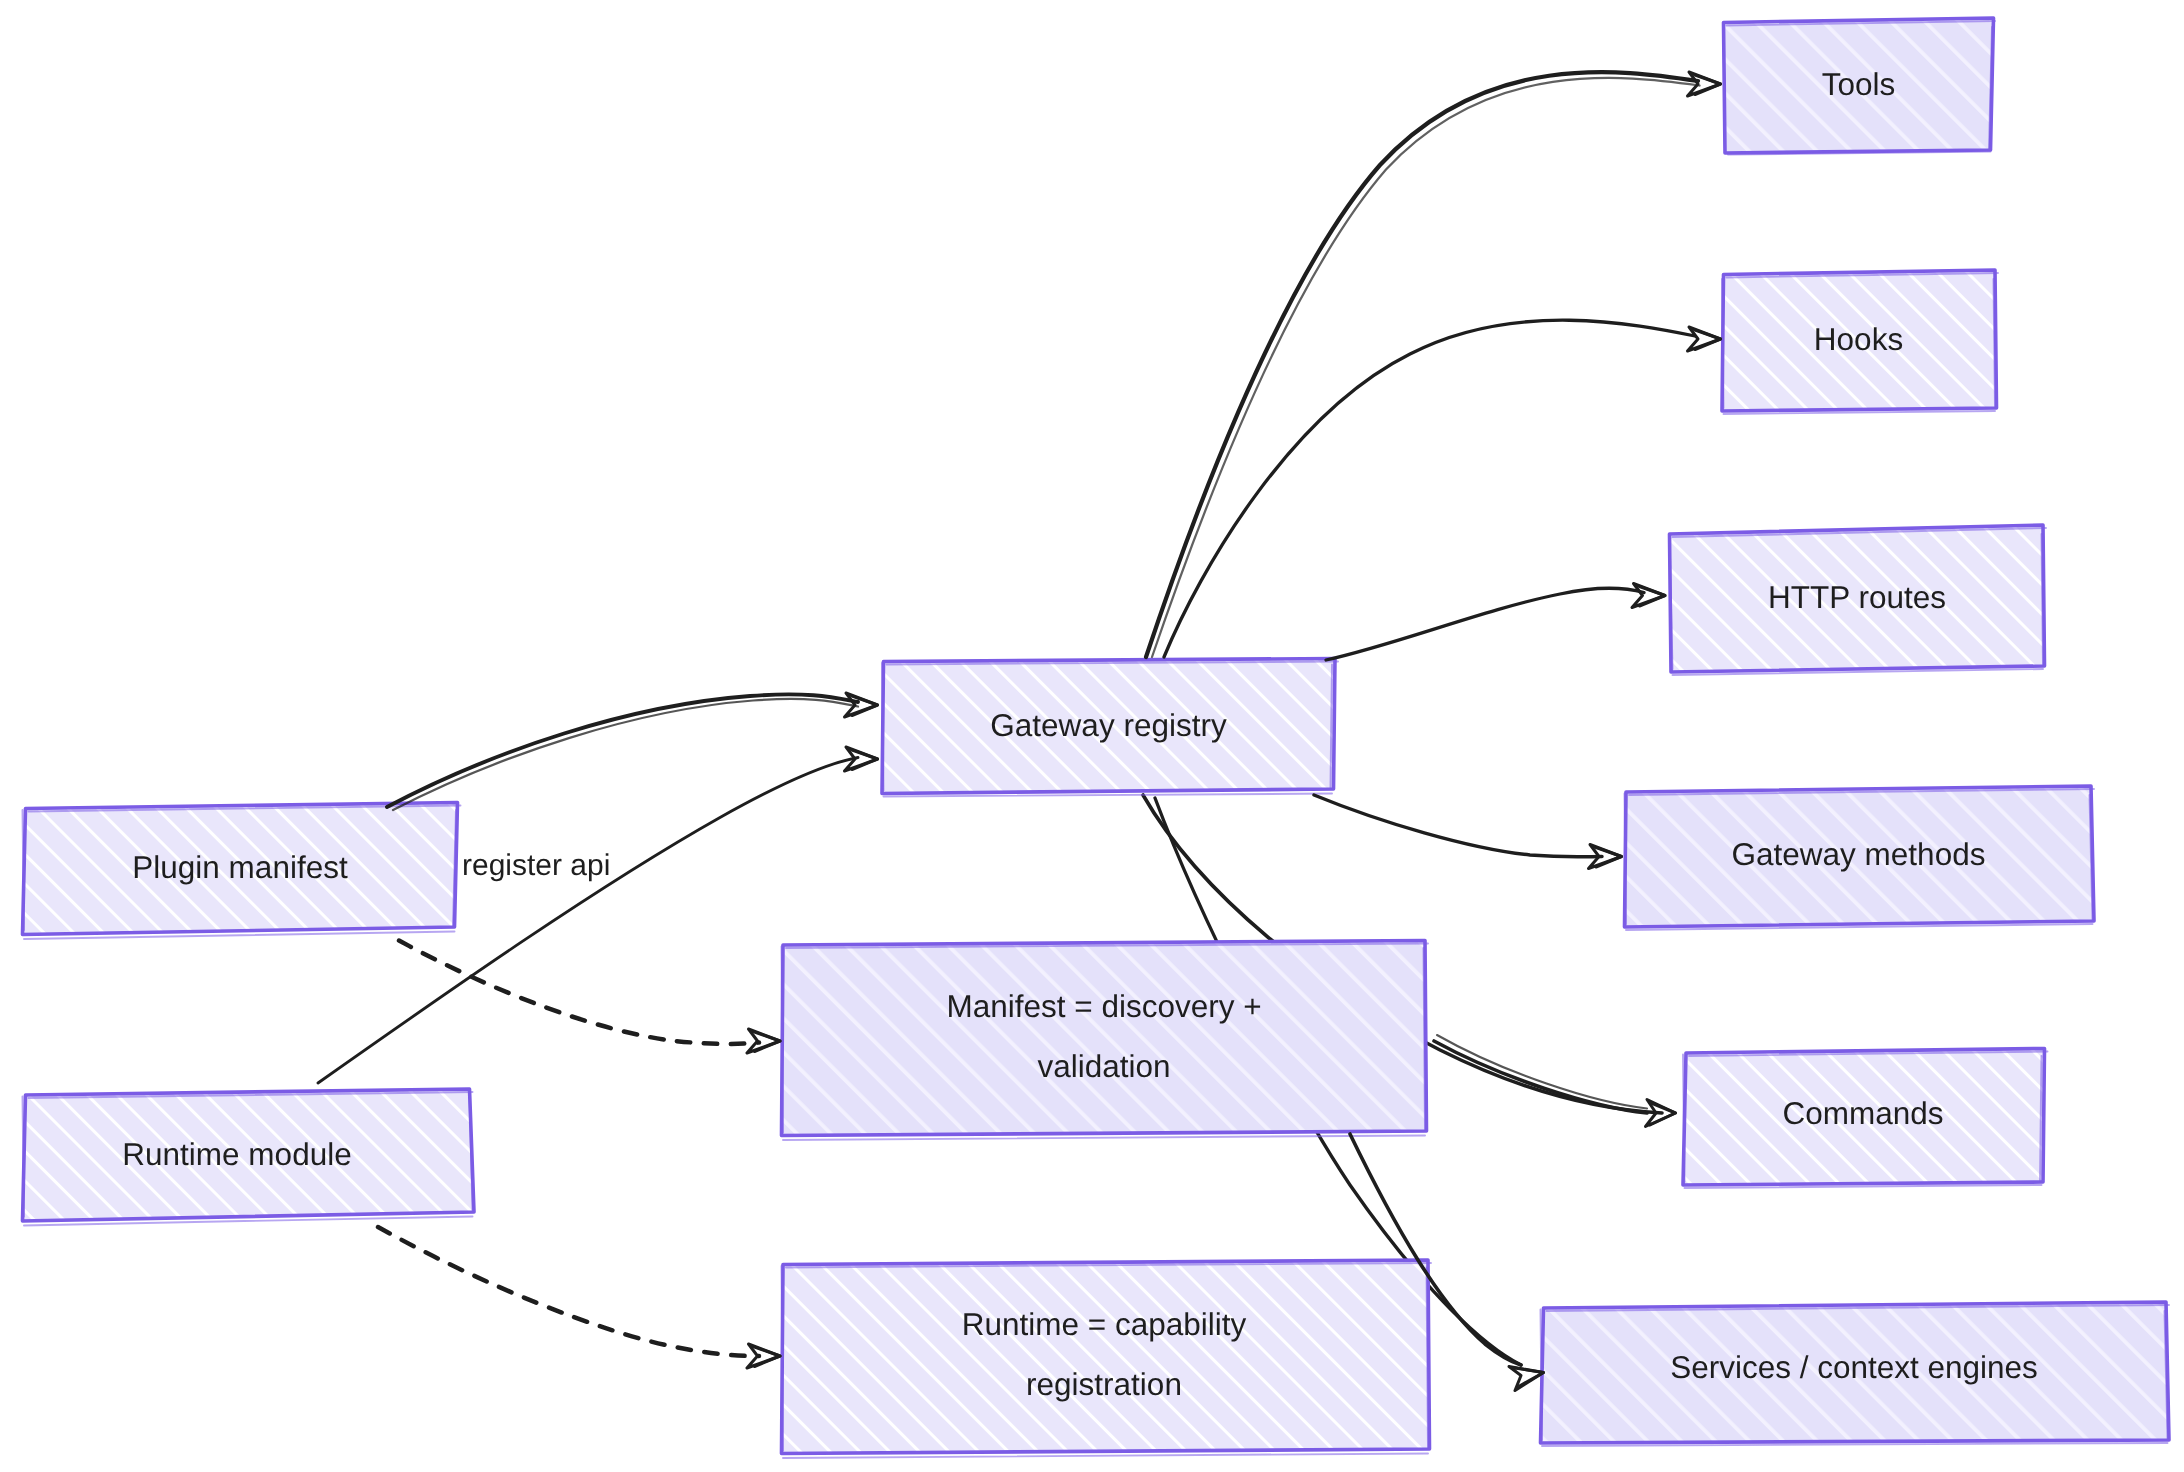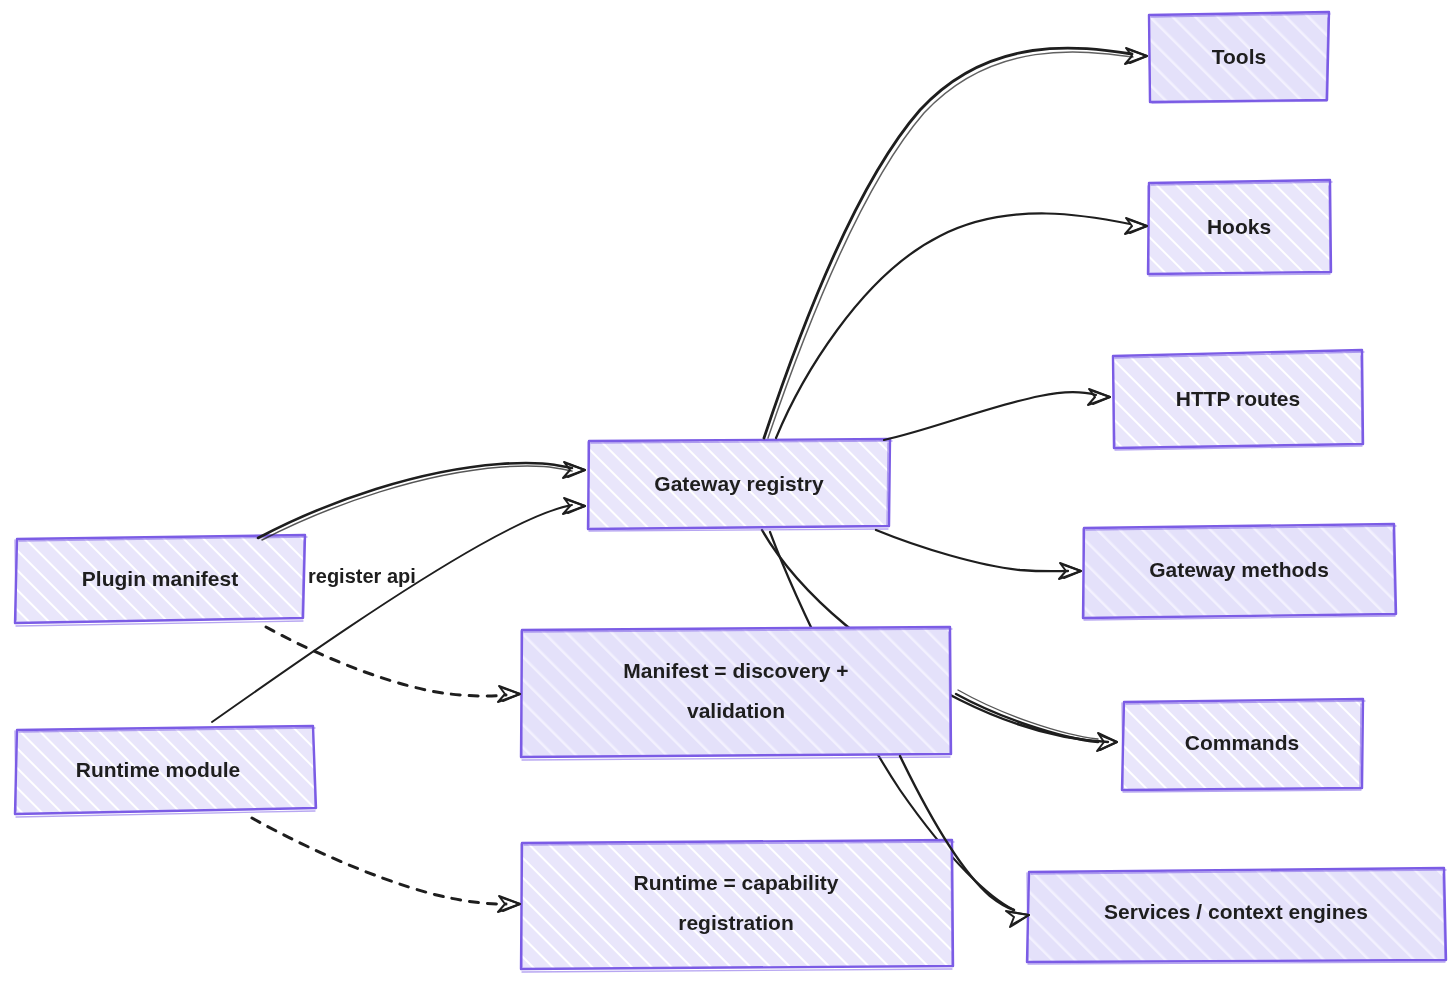--- a/index.html
+++ b/index.html
@@ -11,21 +11,20 @@
   body {
     font-family: "Liberation Sans", sans-serif;
     -webkit-font-smoothing: antialiased;
   }
   #diagram-root {
     position: relative;
     width: 1456px;
     height: 981px;
     background: #ffffff;
     overflow: hidden;
-    font-weight: bold;
   }
   #diagram-svg {
     position: absolute;
     top: 0;
     left: 0;
     width: 1456px;
     height: 981px;
     display: block;
   }
   .node-label {

